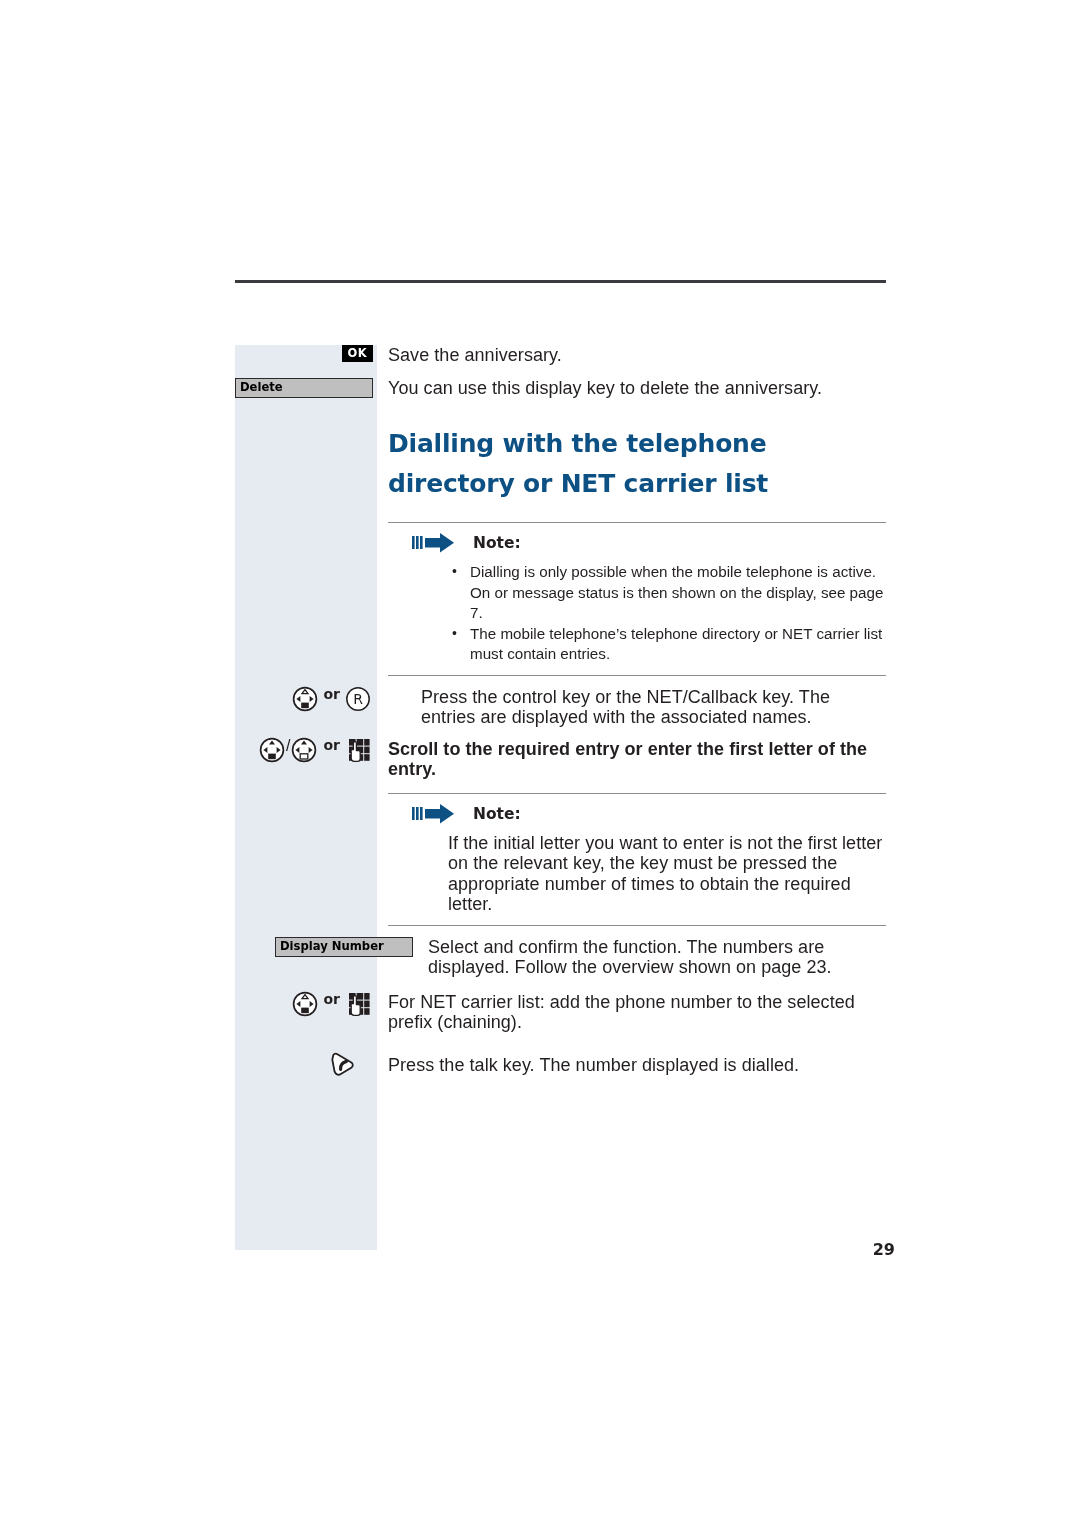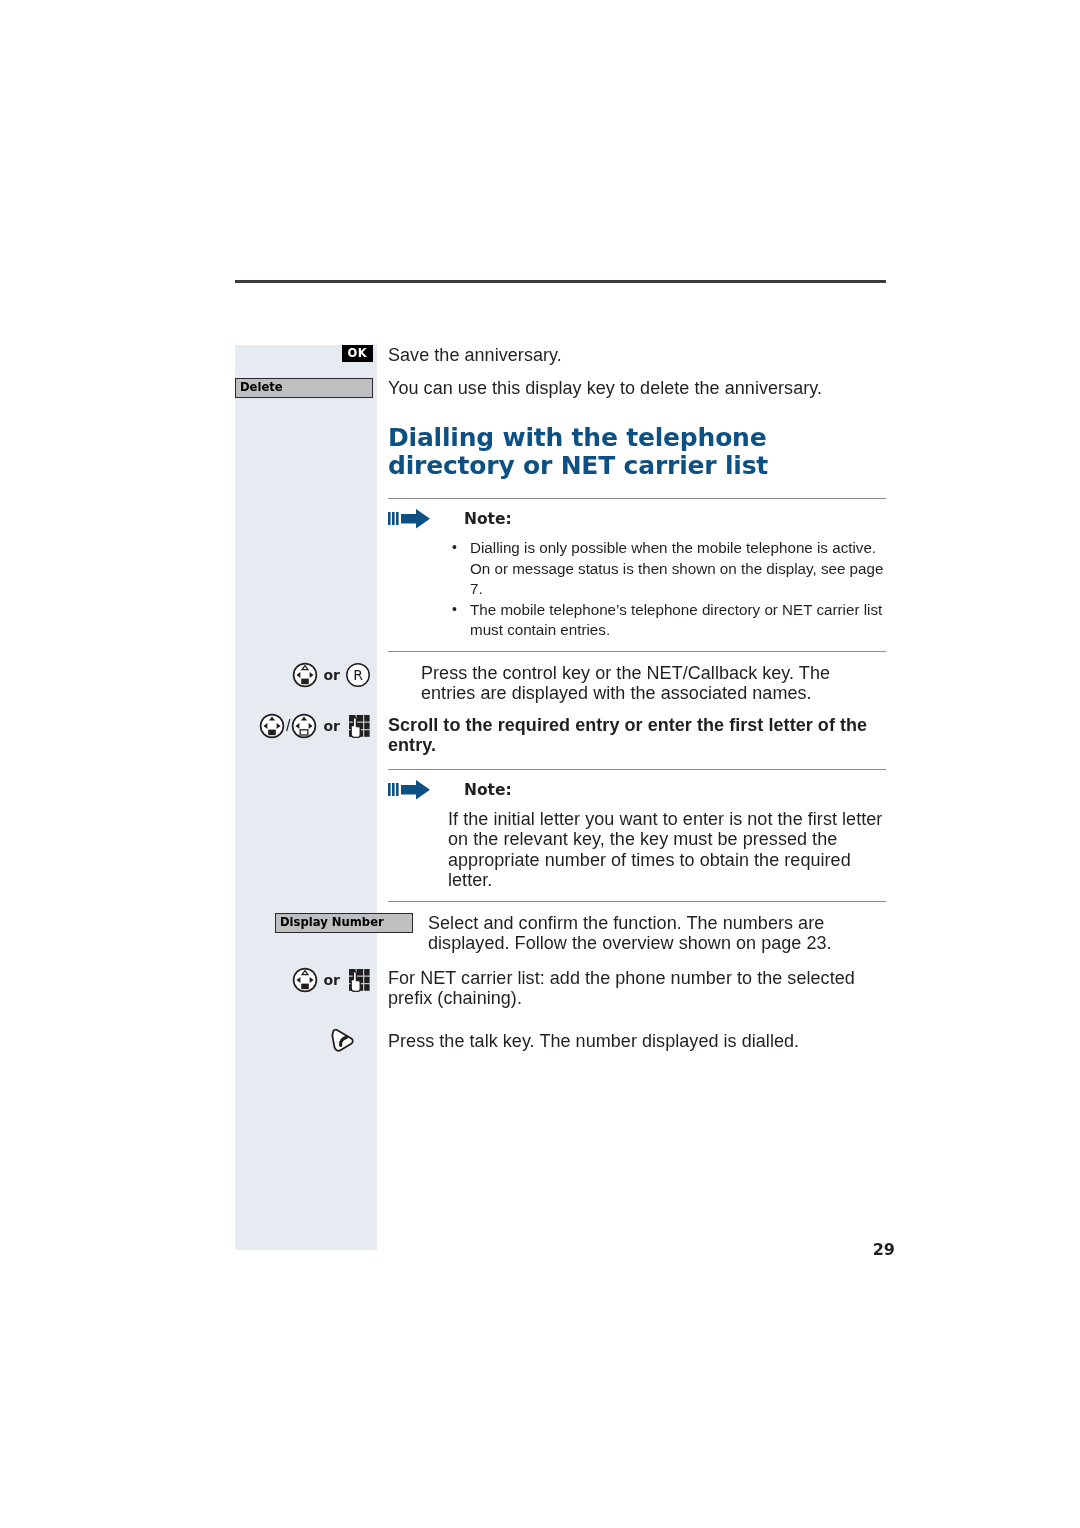--- a/index.html
+++ b/index.html
@@ -77,37 +77,38 @@
     line-height: 21px;
     color: #231f20;
     letter-spacing: 0.05px;
   }
   .para.tight { line-height: 20.5px; }
 
   h1.chapter-heading {
     font-family: "DejaVu Sans", sans-serif;
     font-weight: bold;
     font-size: 25px;
-    line-height: 28px;
+    line-height: 40px;
     color: #0d5083;
     margin: 0;
     letter-spacing: -0.2px;
   }
 
   
   .note-box {
     border-top: 1.6px solid #8c8c90;
     border-bottom: 1.6px solid #8c8c90;
     padding: 9px 0 10px 0;
     box-sizing: border-box;
   }
   .note-head {
     display: flex;
     align-items: center;
-    gap: 16px;
+    gap: 1px;
+    margin-left: 24px;
   }
   .note-title {
     font-family: "DejaVu Sans", sans-serif;
     font-weight: bold;
     font-size: 15.5px;
     color: #231f20;
     margin-left: 16px;
   }
   .note-body {
     margin-top: 8px;
@@ -158,21 +159,20 @@
     font-weight: bold;
     font-size: 11.6px;
     line-height: 13px;
     padding: 2px 4px 3px 4px;
     text-align: left;
   }
 
   
   .icon-row {
     display: flex;
-    align-items: center;
     justify-content: flex-end;
     gap: 5px;
     width: 100%;
     padding-right: 2px;
     box-sizing: border-box;
   }
   .or-word {
     font-family: "DejaVu Sans", sans-serif;
     font-weight: bold;
     font-size: 14px;

